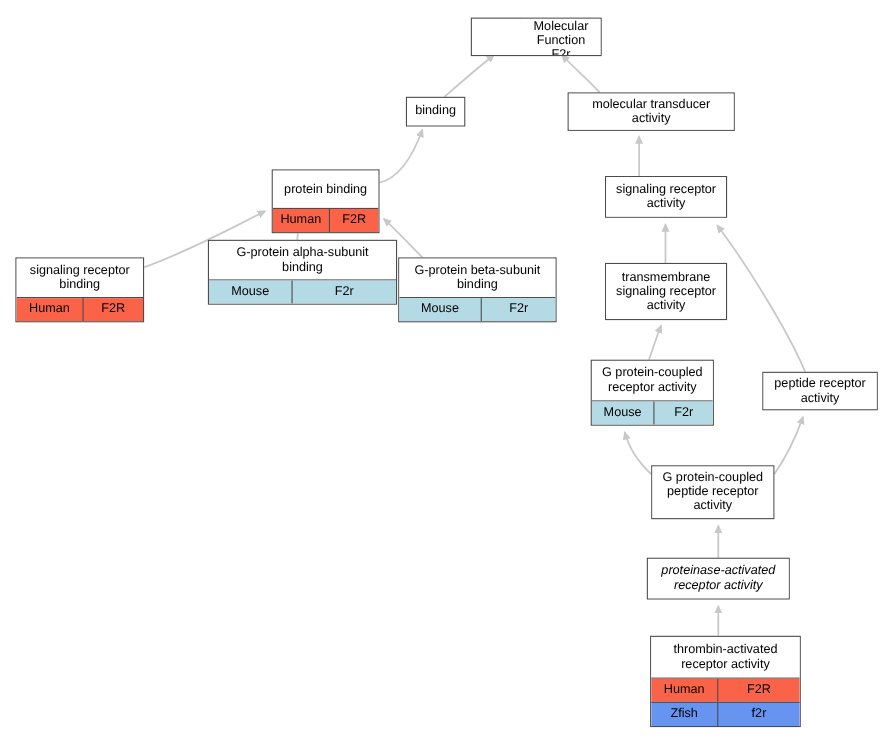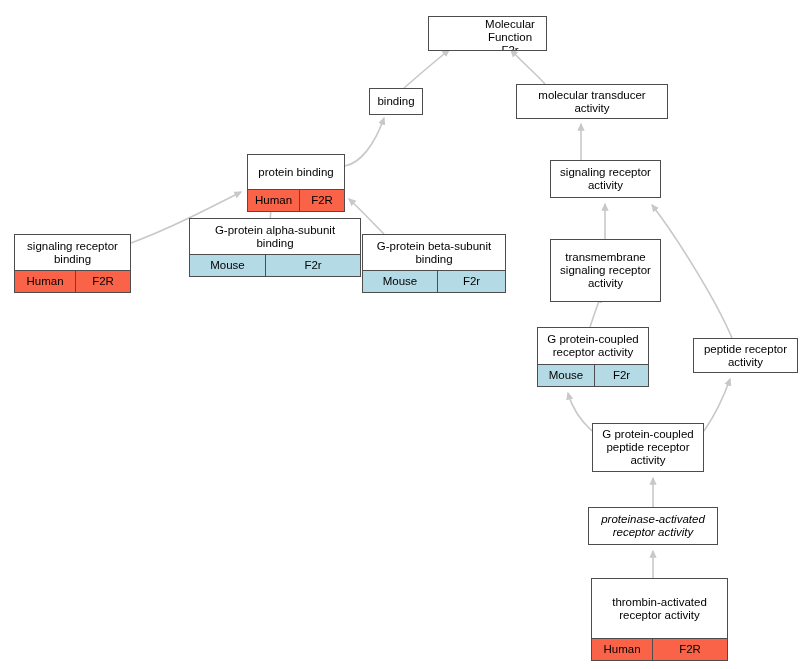--- a/index.html
+++ b/index.html
@@ -141,21 +141,21 @@
         </div>
       </div>
       <div class="node has-rows" style="left: 362px; top: 234px; width: 144px; height: 59px; border-color: rgb(77, 77, 77);">
         <div class="node-title">G-protein beta-subunit
 binding</div>
         <div class="ann-row" style="background: rgb(180, 218, 229);">
           <div class="ann-cell species" style="width: 74px; border-right-color: rgb(77, 77, 77);">Mouse</div>
           <div class="ann-cell gene">F2r</div>
         </div>
       </div>
-      <div class="node" style="left: 550px; top: 239px; width: 111px; height: 63px; border-color: rgb(77, 77, 77);">
+      <div class="node" style="left: 550px; top: 239px; width: 111px; height: 52px; border-color: rgb(77, 77, 77);">
         <div class="node-title">transmembrane
 signaling receptor
 activity</div>
       </div>
       <div class="node has-rows" style="left: 537px; top: 327px; width: 112px; height: 60px; border-color: rgb(77, 77, 77);">
         <div class="node-title">G protein-coupled
 receptor activity</div>
         <div class="ann-row" style="background: rgb(180, 218, 229);">
           <div class="ann-cell species" style="width: 56px; border-right-color: rgb(77, 77, 77);">Mouse</div>
           <div class="ann-cell gene">F2r</div>
@@ -174,15 +174,19 @@
         <div class="node-title">proteinase-activated
 receptor activity</div>
       </div>
       <div class="node has-rows" style="left: 591px; top: 578px; width: 137px; height: 83px; border-color: rgb(77, 77, 77);">
         <div class="node-title">thrombin-activated
 receptor activity</div>
         <div class="ann-row" style="background: rgb(251, 99, 72);">
           <div class="ann-cell species" style="width: 60px; border-right-color: rgb(77, 77, 77);">Human</div>
           <div class="ann-cell gene">F2R</div>
         </div>
+        <div class="ann-row" style="background: rgb(102, 148, 240);">
+          <div class="ann-cell species" style="width: 60px; border-right-color: rgb(77, 77, 77);">Zfish</div>
+          <div class="ann-cell gene">f2r</div>
+        </div>
       </div>
     </div>
 </div>
 
 </body></html>

